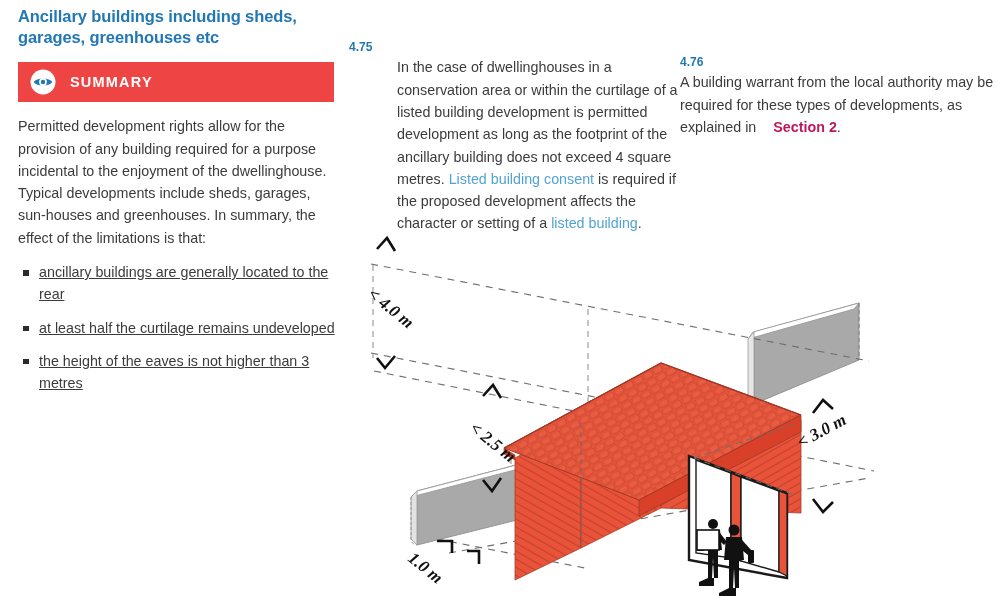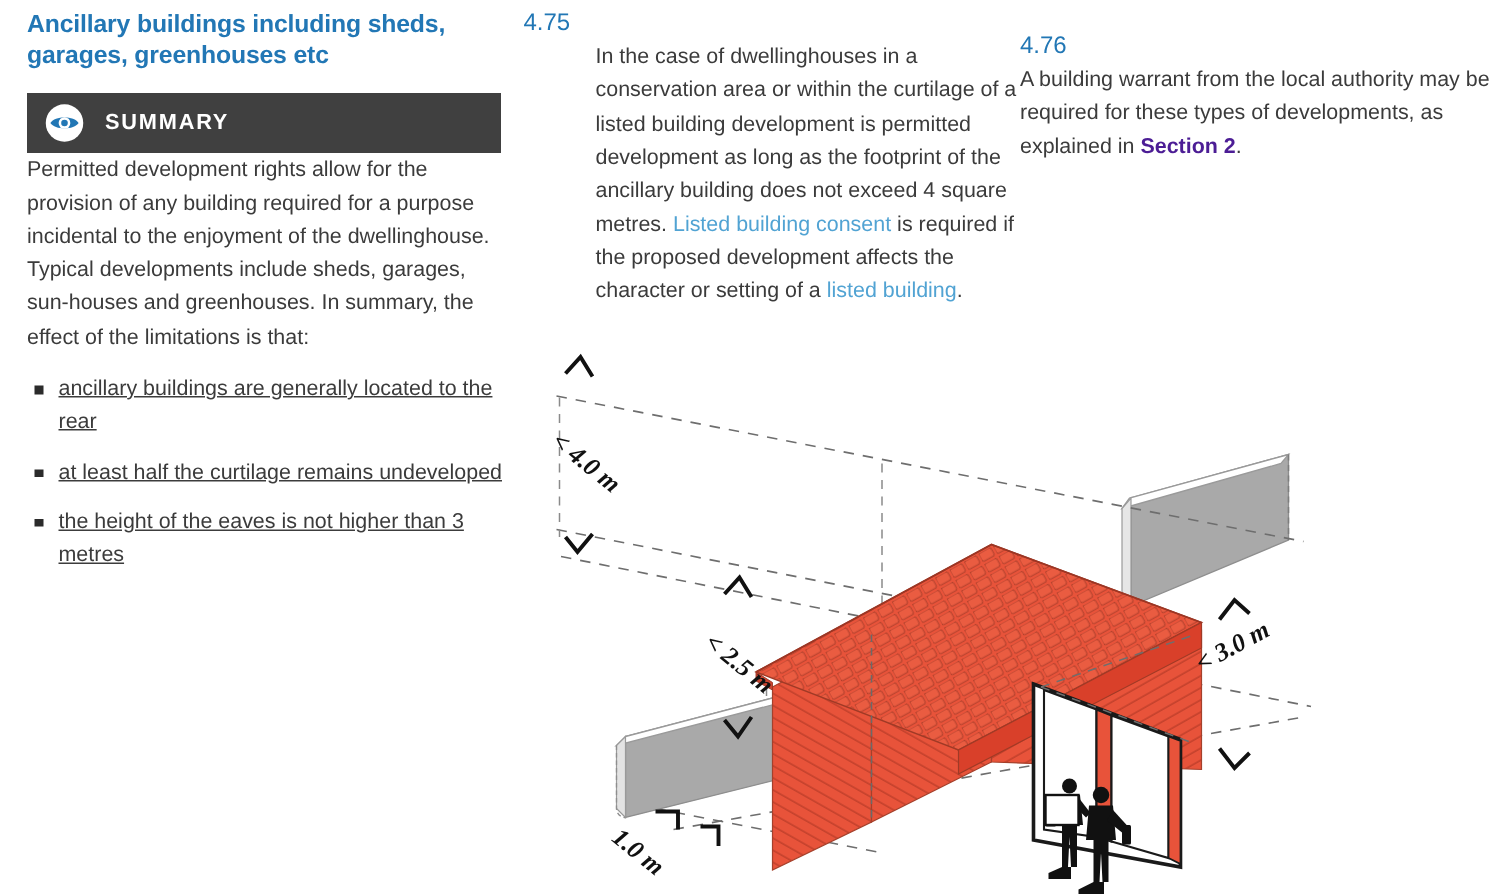--- a/index.html
+++ b/index.html
@@ -50,66 +50,69 @@
     color: #2277b5;
     line-height: 1.28;
     letter-spacing: -0.1px;
     margin: 0 0 14px 0;
   }
 
   
   .summary-bar {
     display: flex;
     align-items: center;
-    background: #404040;
+    background: #ef4444;
     height: 40px;
     width: 316px;
+    margin-bottom: 13px;
   }
   .summary-eye {
     width: 26px;
     height: 26px;
     margin-left: 12px;
     flex: 0 0 auto;
   }
   .summary-label {
     color: #ffffff;
     font-weight: bold;
     font-size: 14.5px;
     letter-spacing: 1.2px;
     margin-left: 14px;
   }
 
   
   .para-num {
     color: #2277b5;
-    font-weight: normal;
-    font-size: 16px;
+    font-weight: bold;
+    font-size: 12px;
     line-height: 1.2;
     margin-bottom: 2px;
+    margin-top: 34px;
   }
 
   
   .body-text {
     font-size: 14.3px;
     line-height: 22.3px;
     color: #3b3b3b;
     margin: 0;
   }
   .body-text.mid { width: 296px; margin-left: 48px; }
   .body-text.right { width: 315px; }
 
   a.inline-link,
   .inline-link {
     color: #51a3d3;
     text-decoration: none;
   }
   .inline-link-bold {
-    color: #4c1d95;
+    color: #be185d;
     font-weight: bold;
     text-decoration: none;
+    margin-left: 13px;
   }
 
   
   ul.bullets {
     list-style: none;
     margin: 12px 0 0 0;
     padding: 0;
     text-decoration: underline;
   }
   ul.bullets li {

